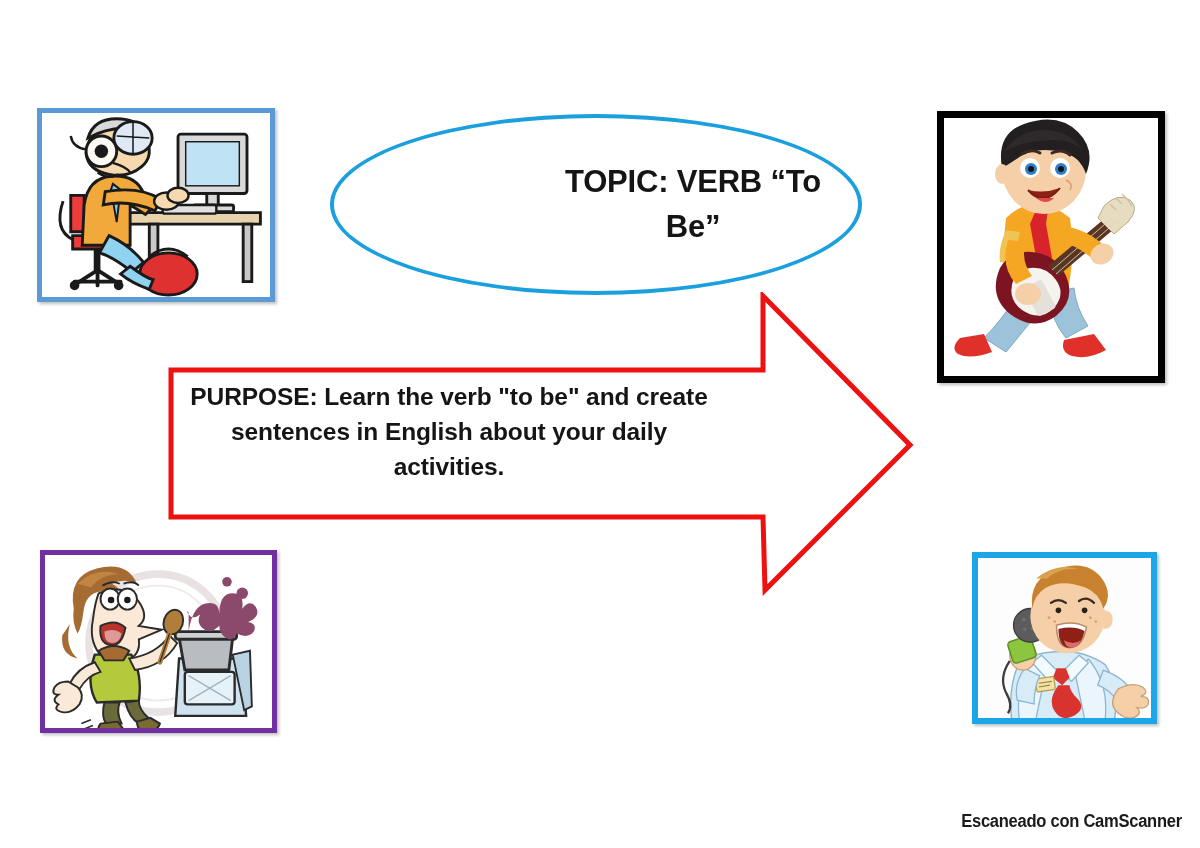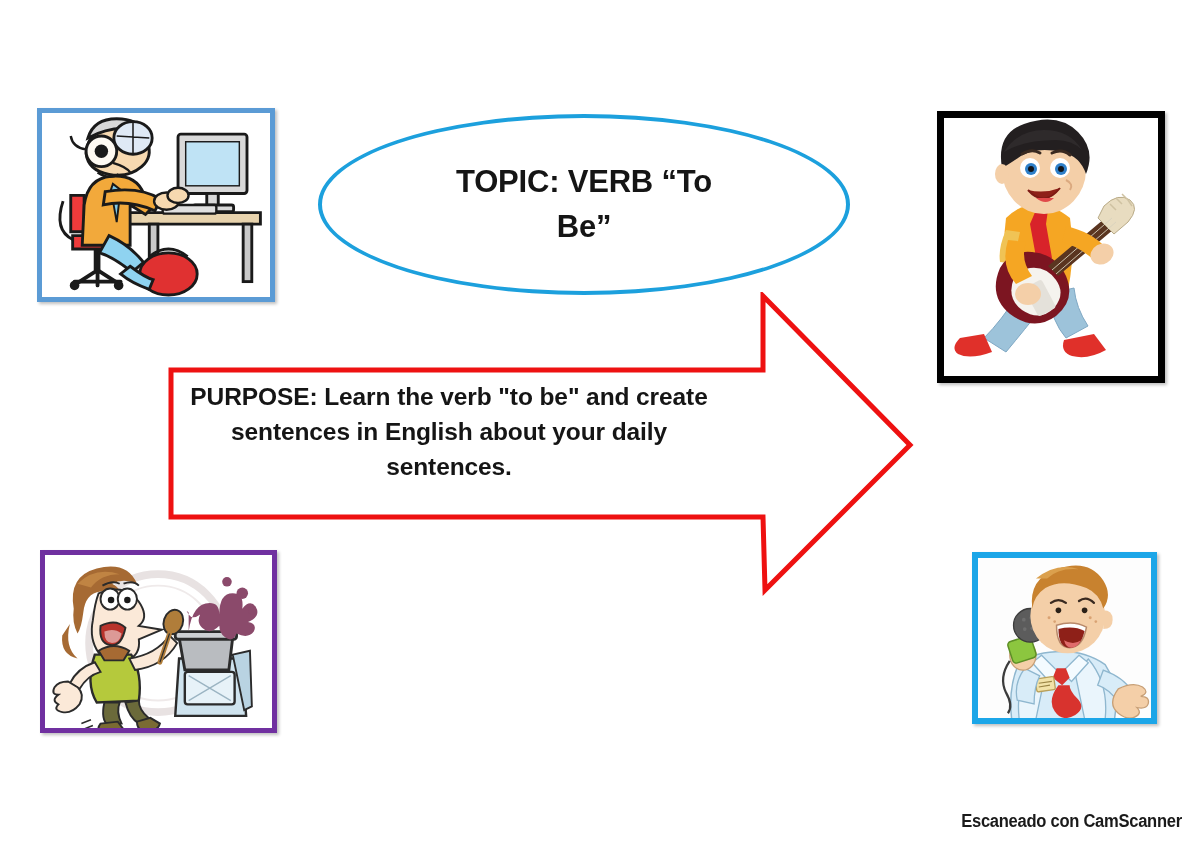--- a/index.html
+++ b/index.html
@@ -52,28 +52,28 @@
   #photo-reporter {
     left: 972px; top: 552px;
     width: 185px; height: 172px;
     border: 6px solid #1ca6e8;
     box-shadow: 2px 2px 3px rgba(0,0,0,0.25);
   }
 
   
   #topic-ellipse {
     position: absolute;
-    left: 318px; top: 114px;
+    left: 330px; top: 114px;
     width: 532px; height: 181px;
     border: 4px solid #1ca0dd;
     border-radius: 50%;
     box-sizing: border-box;
     display: flex;
     align-items: center;
-    justify-content: center;
+    justify-content: flex-end;
     background: transparent;
   }
   #topic-ellipse .topic-text {
     font-size: 31px;
     font-weight: bold;
     color: #151515;
     text-align: center;
     line-height: 1.45;
     width: 330px;
     letter-spacing: -0.2px;
@@ -346,18 +346,18 @@
   </div>
 
   <div id="purpose-arrow">
     <svg viewBox="0 0 748 304">
       <polygon points="3,78 595,78 595,4 742,153 597,298 595,225 3,225" fill="#ffffff" stroke="#ee1111" stroke-width="5" stroke-linejoin="miter"></polygon>
     </svg>
   </div>
   <div id="purpose-text">
     <span>PURPOSE: Learn the verb "to be" and create</span>
     <span>sentences in English about your daily</span>
-    <span>sentences.</span>
+    <span>activities.</span>
   </div>
 
   <div id="camscanner">Escaneado con CamScanner</div>
 
 </div>
 
 </body></html>

